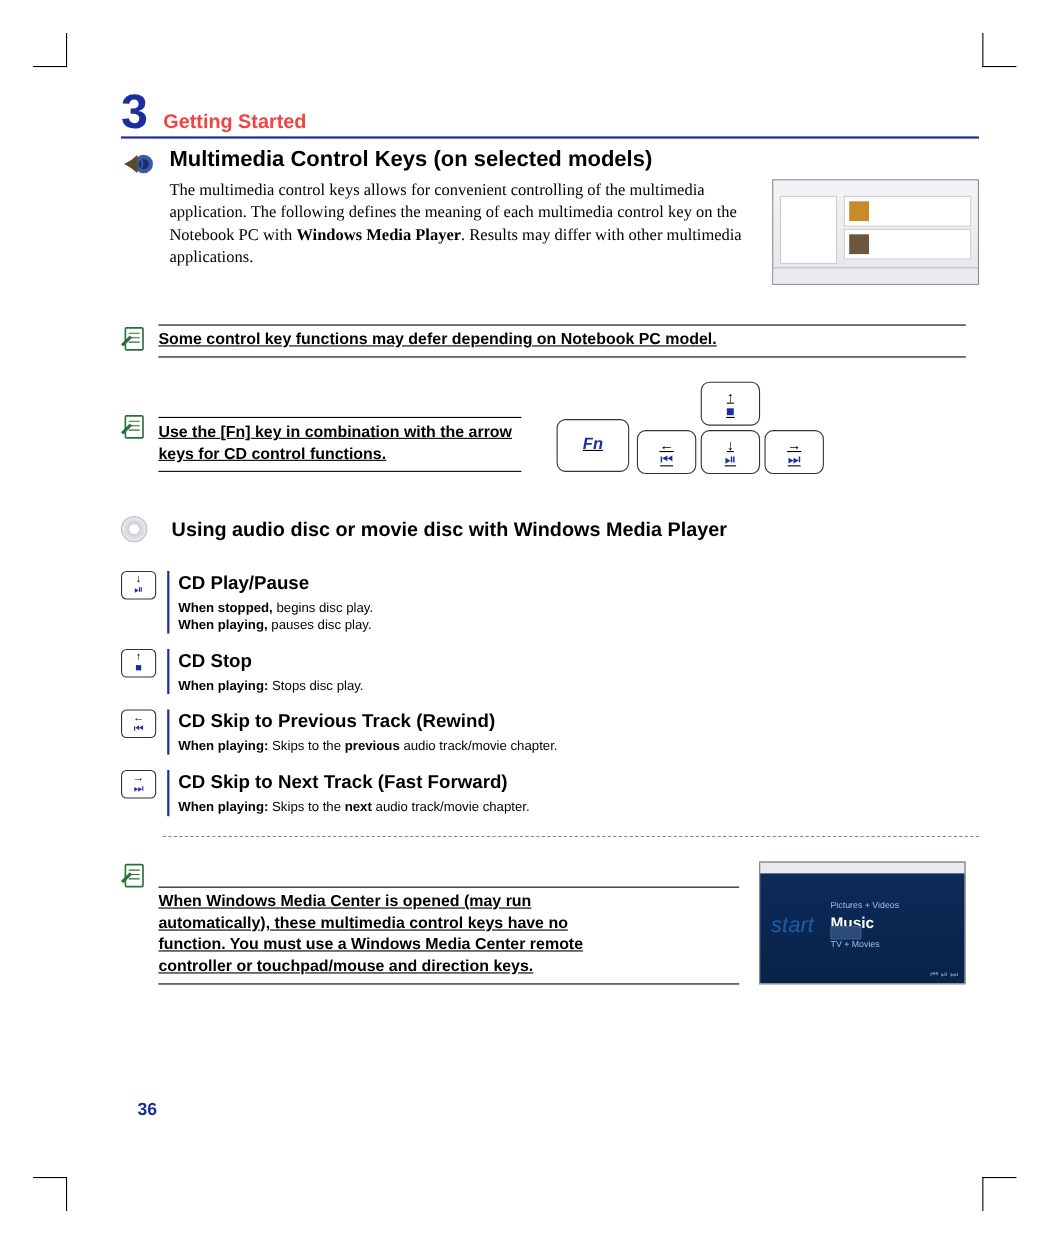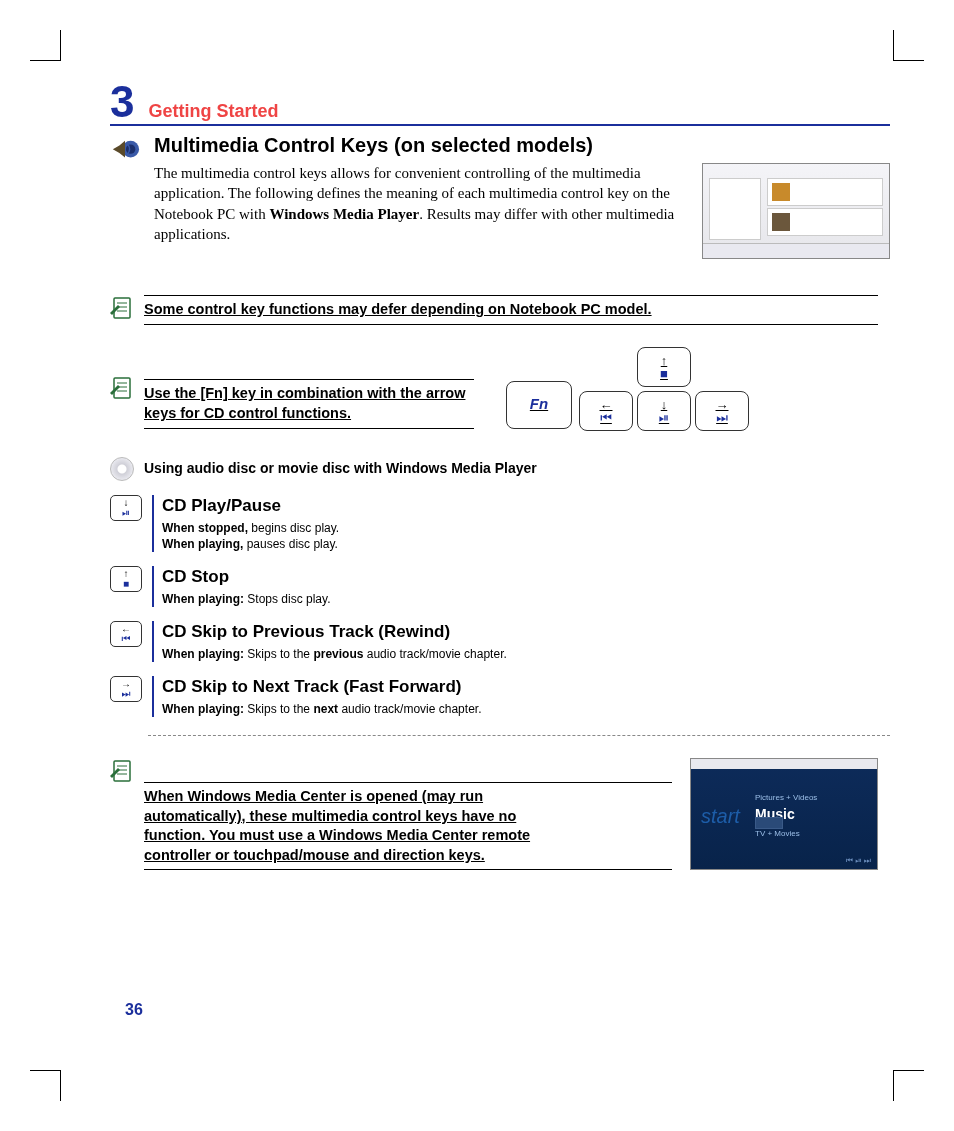--- a/index.html
+++ b/index.html
@@ -169,22 +169,22 @@
     display:flex; gap:10px; align-items:center;
     margin-top: 28px; margin-bottom: 10px;
   }
   .disc-icon {
     width: 22px; height: 22px;
     border-radius: 50%;
     background: radial-gradient(circle at 50% 50%, #fff 0 4px, #d0d0d8 5px, #e9e9ef 11px);
     border: 1px solid #bbb;
   }
   h3.subheading {
-    margin: 0;
-    font-size: 14px; font-weight: 700;
+    margin: 12px;
+    font-size: 18px; font-weight: 700;
   }
   
   .ctrl-item {
     display:flex; gap:10px; align-items:flex-start;
     margin-top: 14px;
   }
   .mini-key {
     width: 30px; height: 24px;
     border: 1px solid #333; border-radius: 5px;
     display:flex; flex-direction:column; align-items:center; justify-content:center;

